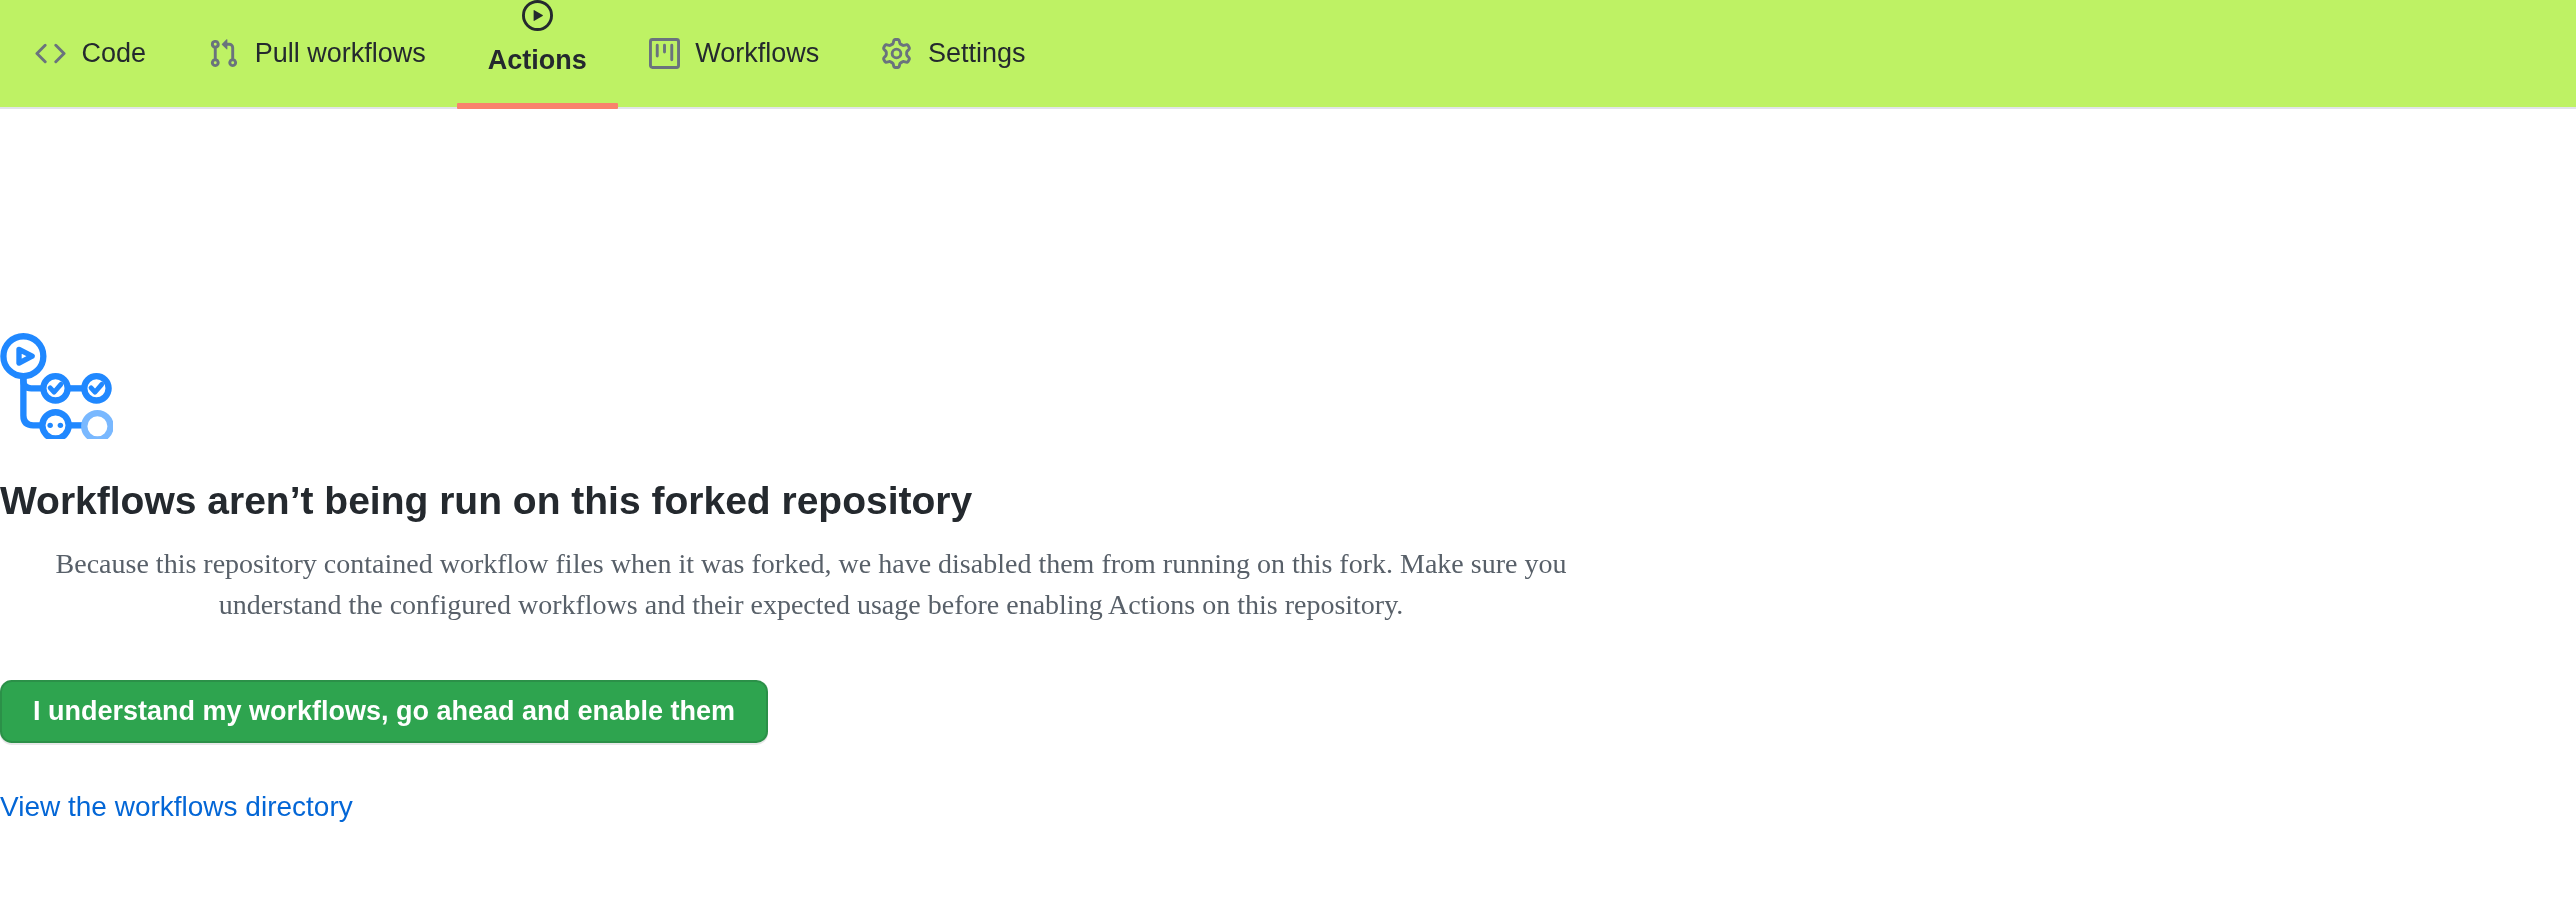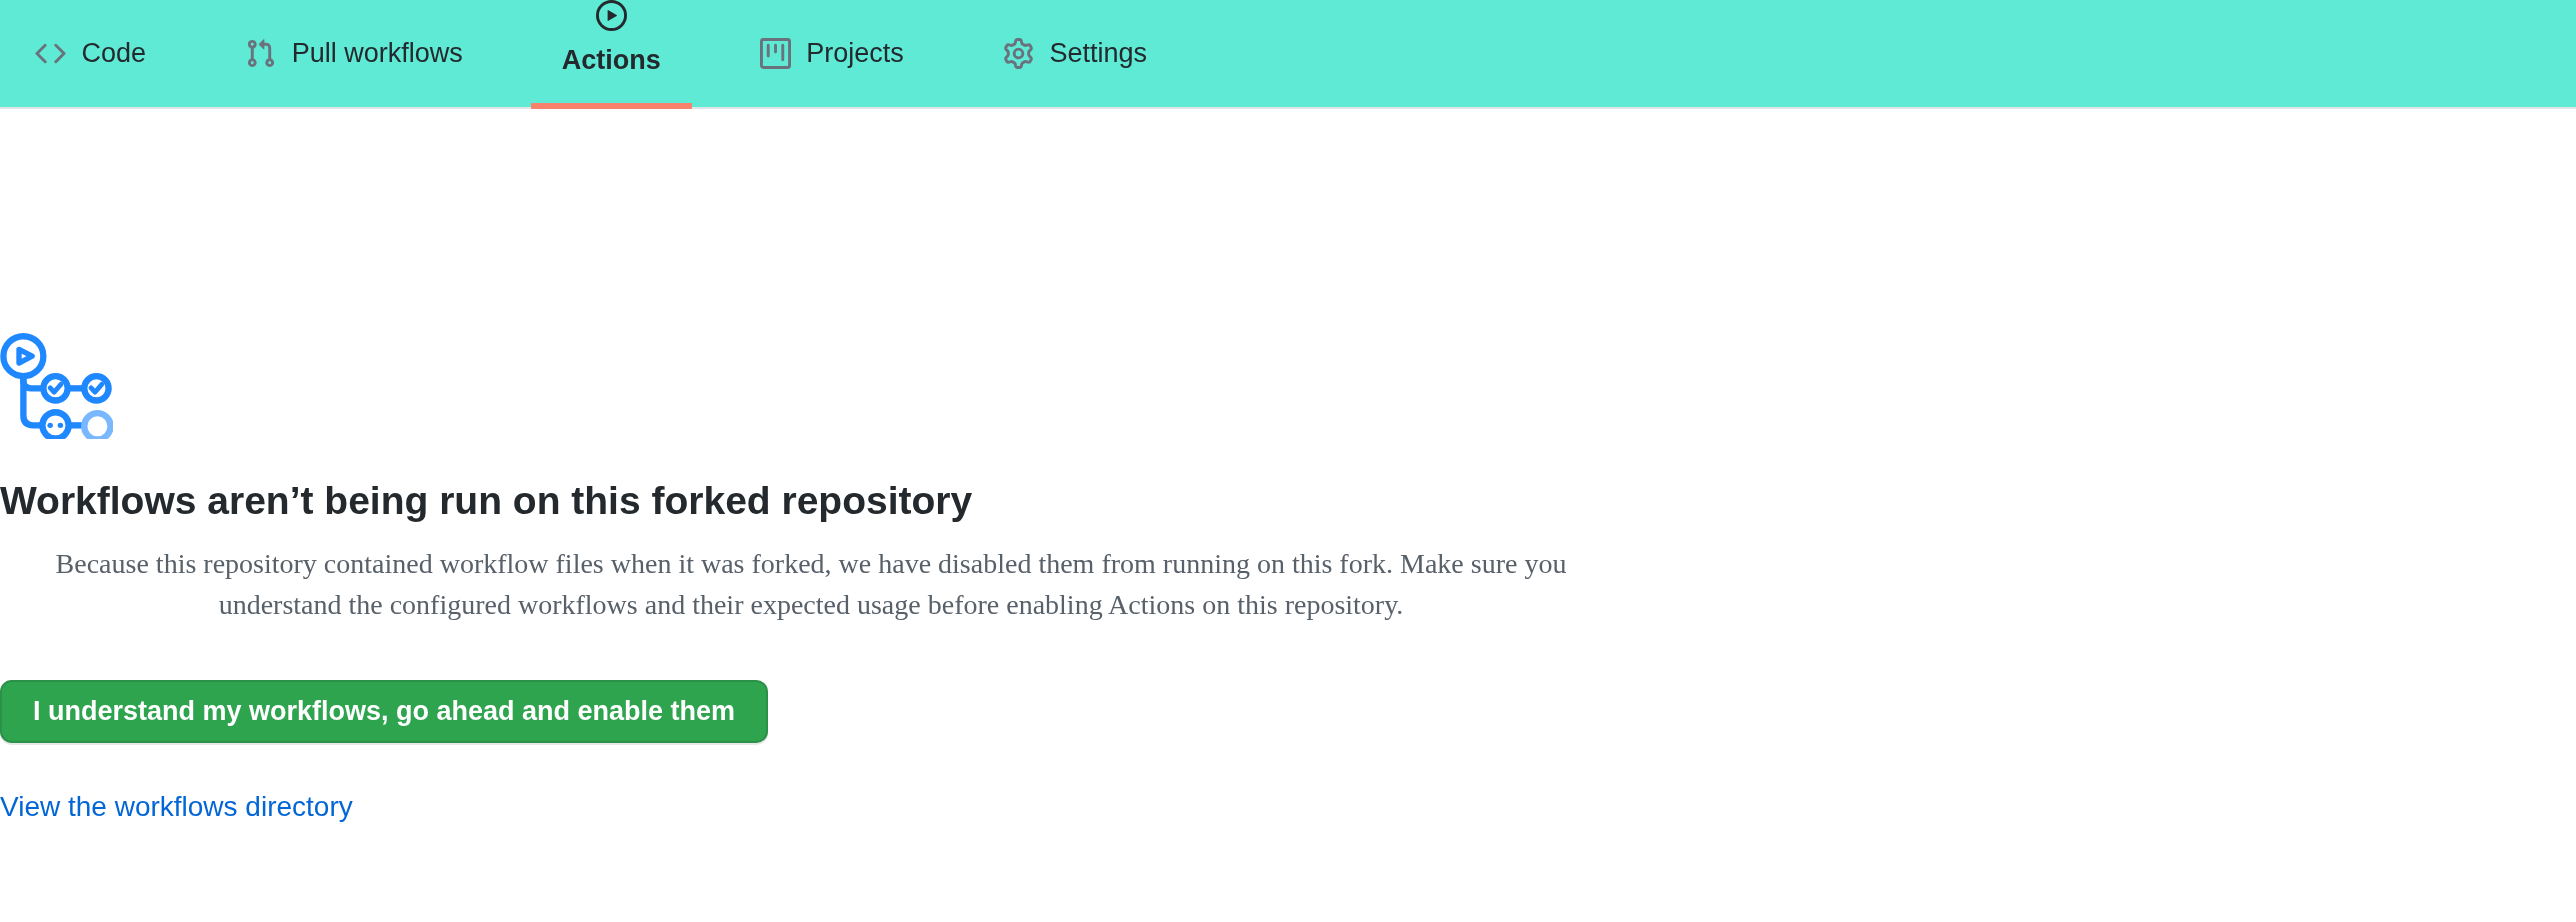--- a/index.html
+++ b/index.html
@@ -6,26 +6,25 @@
   html, body {
     width: 2576px; height: 923px;
     background: #ffffff;
     font-family: "Liberation Sans", "DejaVu Sans", sans-serif;
     overflow: hidden;
     color: #24292e;
   }
   
   .tabbar {
     height: 109px;
-    background: #5eead4;
+    background: #bef264;
     border-bottom: 2px solid #e1e4e8;
     display: flex;
     align-items: stretch;
     padding-left: 3.9px;
-    gap: 37px;
   }
   .tab {
     position: relative;
     display: flex;
     align-items: center;
     gap: 15.6px;
     padding: 0 31px;
     font-size: 27px;
     line-height: 1;
     color: #24292e;
@@ -118,21 +117,21 @@
     <svg class="tab-icon" viewBox="0 0 16 16" aria-hidden="true">
       <path d="M1.5 8a6.5 6.5 0 1113 0 6.5 6.5 0 01-13 0zM8 0a8 8 0 100 16A8 8 0 008 0zM6.379 5.227A.25.25 0 006 5.442v5.117a.25.25 0 00.379.214l4.264-2.559a.25.25 0 000-.428L6.379 5.227z"></path>
     </svg>
     <span class="tab-label">Actions</span>
   </div>
 
   <div class="tab">
     <svg class="tab-icon" viewBox="0 0 16 16" aria-hidden="true">
       <path d="M1.75 0A1.75 1.75 0 000 1.75v12.5C0 15.216.784 16 1.75 16h12.5A1.75 1.75 0 0016 14.25V1.75A1.75 1.75 0 0014.25 0H1.75zM1.5 1.75a.25.25 0 01.25-.25h12.5a.25.25 0 01.25.25v12.5a.25.25 0 01-.25.25H1.75a.25.25 0 01-.25-.25V1.75zM11.75 3a.75.75 0 00-.75.75v7.5a.75.75 0 001.5 0v-7.5a.75.75 0 00-.75-.75zm-8.25.75a.75.75 0 011.5 0v5.5a.75.75 0 01-1.5 0v-5.5zM8 3a.75.75 0 00-.75.75v3.5a.75.75 0 001.5 0v-3.5A.75.75 0 008 3z"></path>
     </svg>
-    <span class="tab-label">Projects</span>
+    <span class="tab-label">Workflows</span>
   </div>
 
   <div class="tab">
     <svg class="tab-icon" viewBox="0 0 16 16" aria-hidden="true">
       <path d="M8 0a8.2 8.2 0 01.701.031C9.444.095 9.99.645 10.16 1.29l.288 1.107c.018.066.079.158.212.224.231.114.454.243.668.386.123.082.233.09.299.071l1.103-.303c.644-.176 1.392.021 1.82.63.27.385.506.792.704 1.218.315.675.111 1.422-.364 1.891l-.814.806c-.049.048-.098.147-.088.294a6.214 6.214 0 010 .772c-.01.147.039.246.088.294l.814.806c.475.469.679 1.216.364 1.891a7.977 7.977 0 01-.704 1.217c-.428.61-1.176.807-1.82.63l-1.102-.302c-.067-.019-.177-.011-.3.071a5.909 5.909 0 01-.668.386c-.133.066-.194.158-.211.224l-.29 1.106c-.168.646-.715 1.196-1.458 1.26a8.006 8.006 0 01-1.402 0c-.743-.064-1.289-.614-1.458-1.26l-.289-1.106c-.018-.066-.079-.158-.212-.224a5.738 5.738 0 01-.668-.386c-.123-.082-.233-.09-.299-.071l-1.103.303c-.644.176-1.392-.021-1.82-.63a8.12 8.12 0 01-.704-1.218c-.315-.675-.111-1.422.363-1.891l.815-.806c.05-.048.098-.147.088-.294a6.214 6.214 0 010-.772c-.01-.147-.038-.246-.088-.294l-.815-.806C.635 6.045.431 5.298.746 4.623a7.92 7.92 0 01.704-1.217c.428-.61 1.176-.807 1.82-.63l1.102.302c.067.019.177.011.3-.071.214-.143.437-.272.668-.386.133-.066.194-.158.211-.224l.29-1.106C6.009.645 6.556.095 7.299.03 7.53.01 7.764 0 8 0zm-.571 1.525c-.036.003-.108.036-.137.146l-.289 1.105c-.147.561-.549.967-.998 1.189-.173.086-.34.183-.5.29-.417.278-.97.423-1.529.27l-1.103-.303c-.109-.03-.175.016-.195.045-.22.312-.412.644-.573.99-.014.031-.021.11.059.19l.815.806c.411.406.562.957.53 1.456a4.709 4.709 0 000 .582c.032.499-.119 1.05-.53 1.456l-.815.806c-.081.08-.073.159-.059.19.162.346.353.677.573.989.02.03.085.076.195.046l1.102-.303c.56-.153 1.113-.008 1.53.27.161.107.328.204.501.29.447.222.85.629.997 1.189l.289 1.105c.029.109.101.143.137.146a6.6 6.6 0 001.142 0c.036-.003.108-.036.137-.146l.289-1.105c.147-.561.549-.967.998-1.189.173-.086.34-.183.5-.29.417-.278.97-.423 1.529-.27l1.103.303c.109.029.175-.016.195-.045.22-.313.411-.644.573-.99.014-.031.021-.11-.059-.19l-.815-.806c-.411-.406-.562-.957-.53-1.456a4.709 4.709 0 000-.582c-.032-.499.119-1.05.53-1.456l.815-.806c.081-.08.073-.159.059-.19a6.464 6.464 0 00-.573-.989c-.02-.03-.085-.076-.195-.046l-1.102.303c-.56.153-1.113.008-1.53-.27a4.44 4.44 0 00-.501-.29c-.447-.222-.85-.629-.997-1.189l-.289-1.105c-.029-.11-.101-.143-.137-.146a6.6 6.6 0 00-1.142 0zM11 8a3 3 0 11-6 0 3 3 0 016 0zM9.5 8a1.5 1.5 0 10-3 0 1.5 1.5 0 003 0z"></path>
     </svg>
     <span class="tab-label">Settings</span>
   </div>
 
 </nav>

